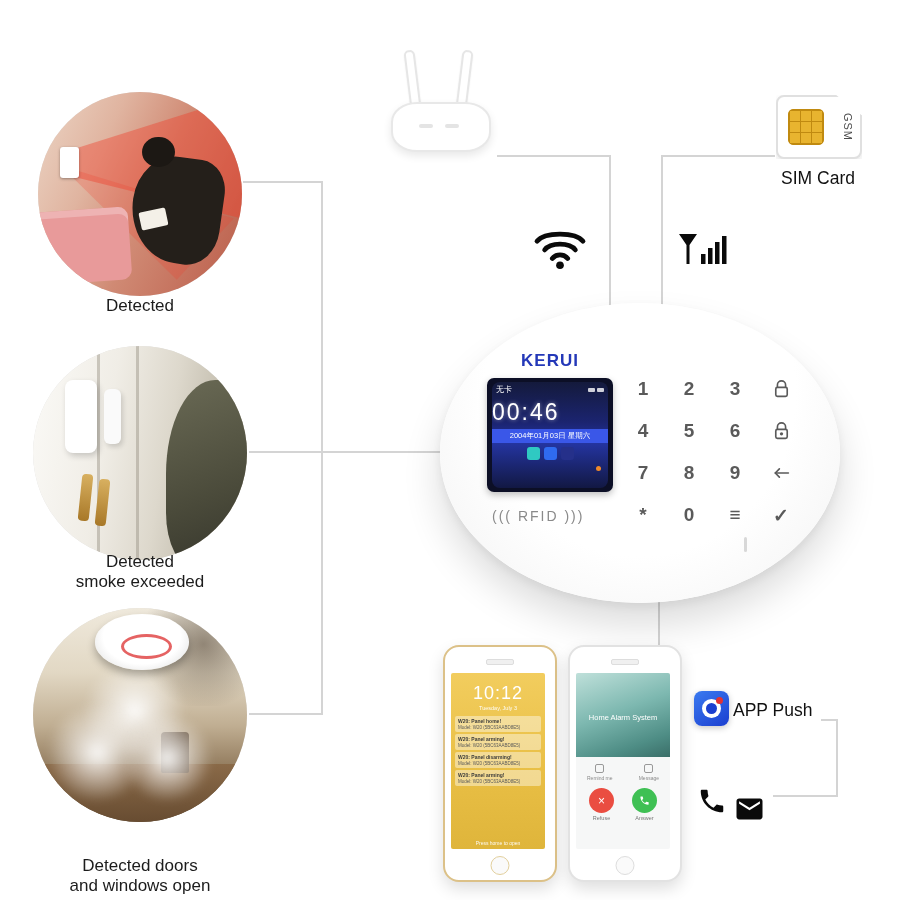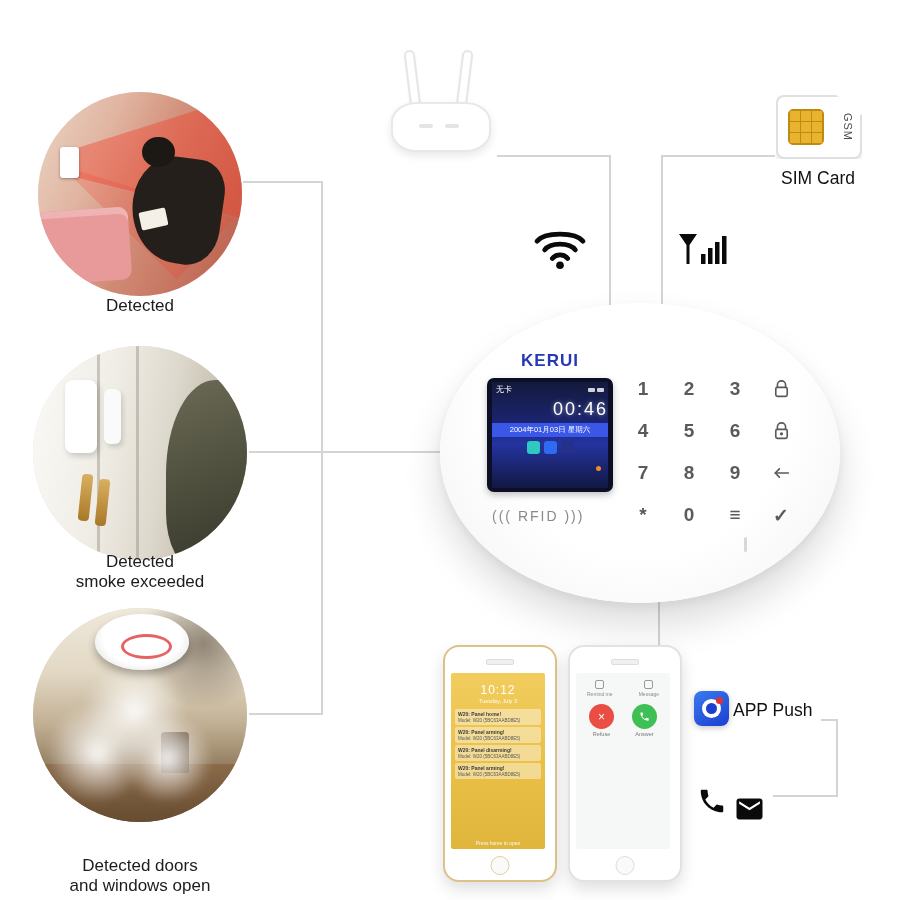--- a/index.html
+++ b/index.html
@@ -52,47 +52,47 @@
   .simgsm{position:absolute;right:-2px;top:24px;transform:rotate(90deg);font-size:11px;letter-spacing:1px;color:#4a4a4a;}
 
   .big-label{position:absolute;font-size:17.5px;color:#111;}
 
   
   .panel{position:absolute;left:440px;top:303px;width:400px;height:300px;border-radius:50%;
          background:radial-gradient(ellipse at 50% 30%,#ffffff 55%,#f8f8f8 78%,#ececec 100%);
          box-shadow:0 22px 38px rgba(0,0,0,.14),0 4px 10px rgba(0,0,0,.06);}
   .brand{position:absolute;left:490px;top:351px;width:120px;text-align:center;font-size:17px;font-weight:bold;letter-spacing:1px;color:#2438b8;}
   .screen{position:absolute;left:487px;top:378px;width:126px;height:114px;background:#0c0f26;border-radius:7px;padding:4px 5px;box-sizing:border-box;box-shadow:0 3px 7px rgba(0,0,0,.25);}
-  .display{width:100%;height:100%;border-radius:1px;overflow:hidden;position:relative;
+  .display{width:100%;height:100%;border-radius:8px;overflow:hidden;position:relative;
            background:linear-gradient(180deg,#141a3c 0%,#1b2470 38%,#2434a0 58%,#121843 100%);}
   .scr-status{display:flex;justify-content:space-between;align-items:center;padding:2px 4px 0;font-size:8px;color:#fff;}
   .scr-bars{display:flex;gap:2px;}
   .scr-bar{width:7px;height:4px;background:rgba(255,255,255,.8);border-radius:1px;}
-  .scr-time{text-align:right;font-size:18px;color:#fff;letter-spacing:2px;margin-top:4px;text-shadow:0 0 4px rgba(255,255,255,.5);padding-left:23px;}
+  .scr-time{text-align:left;font-size:23px;color:#fff;letter-spacing:2px;margin-top:4px;text-shadow:0 0 4px rgba(255,255,255,.5);}
   .scr-date{margin-top:3px;background:#3a57e8;font-size:7.5px;color:#fff;text-align:center;padding:2px 0;}
   .scr-icons{display:flex;justify-content:center;gap:4px;padding-top:4px;}
   .si{width:13px;height:13px;border-radius:3px;display:inline-block;}
   .si-teal{background:#2fc9c2;} .si-blue{background:#2f6bf0;} .si-navy{background:#25308a;}
   .si-dot{position:absolute;right:7px;bottom:17px;width:5px;height:5px;border-radius:50%;background:#f08a2a;}
   .keypad{position:absolute;left:620px;top:368px;width:184px;height:168px;display:grid;grid-template-columns:repeat(4,1fr);grid-template-rows:repeat(4,1fr);}
   .key{display:flex;align-items:center;justify-content:center;font-size:19px;font-weight:600;color:#5a5a5a;}
   .rfid{position:absolute;left:492px;top:508px;width:96px;text-align:left;font-size:14px;letter-spacing:2px;color:#8a8a8a;}
   .panel-indicator{position:absolute;left:744px;top:537px;width:3px;height:15px;background:#d8d8d8;border-radius:2px;}
 
   
   .phone{position:absolute;width:110px;height:233px;background:#fff;border-radius:16px;box-shadow:0 7px 16px rgba(0,0,0,.13);}
   .gold{border:2px solid #dcc188;}
   .whitep{border:2px solid #e2e2e2;}
   .speaker{position:absolute;left:50%;top:12px;transform:translateX(-50%);width:26px;height:4px;border-radius:2px;background:#f0f0f0;border:1px solid #ddd;}
   .homebtn{position:absolute;left:50%;bottom:5px;transform:translateX(-50%);width:17px;height:17px;border-radius:50%;background:#fafafa;}
   .gold .homebtn{border:1.5px solid #e2cf9c;}
   .whitep .homebtn{border:1.5px solid #ddd;}
   .gscreen{position:absolute;left:6px;top:26px;width:94px;height:176px;border-radius:2px;overflow:hidden;
            background:linear-gradient(180deg,#f2cd5e 0%,#e9bf45 55%,#dfb53b 100%);}
-  .gtime{margin-top:10px;text-align:center;color:#fff;font-size:12px;letter-spacing:1px;}
+  .gtime{margin-top:10px;text-align:center;color:#fff;font-size:18px;letter-spacing:1px;}
   .gdate{text-align:center;color:rgba(255,255,255,.95);font-size:5.5px;margin-top:1px;}
   .gcards{margin:5px 4px 0;}
   .gcard{background:rgba(255,255,255,.42);border-radius:2px;margin-bottom:2.5px;padding:2px 3px;}
   .gcard-t{font-size:5px;font-weight:bold;color:#3a3a3a;}
   .gcard-d{font-size:4.5px;color:#5a5a5a;margin-top:.5px;}
   .gfoot{position:absolute;bottom:3px;width:94px;text-align:center;font-size:5px;color:rgba(255,255,255,.92);}
   .wscreen{position:absolute;left:6px;top:26px;width:94px;height:176px;border-radius:2px;overflow:hidden;background:#f6f7f7;}
   .wphoto{height:84px;position:relative;background:linear-gradient(160deg,#bfe0da 0%,#7db8b0 45%,#4e8d85 80%,#3a6e68 100%);}
   .wtitle{position:absolute;width:100%;top:40px;text-align:center;color:#fff;font-size:7.5px;}
   .wactions{display:flex;justify-content:space-between;padding:7px 11px 0;}
@@ -296,20 +296,23 @@
         </div>
       </div>
       <div class="gfoot">Press home to open</div>
     </div>
     <div class="homebtn"></div>
   </div>
 
   <div class="phone whitep" style="left:568px;top:645px">
     <div class="speaker"></div>
     <div class="wscreen">
+      <div class="wphoto">
+        <div class="wtitle">Home Alarm System</div>
+      </div>
       <div class="wactions">
         <div class="wact">
           <div class="wact-ic"></div>
           <div>Remind me</div>
         </div>
         <div class="wact">
           <div class="wact-ic"></div>
           <div>Message</div>
         </div>
       </div>

